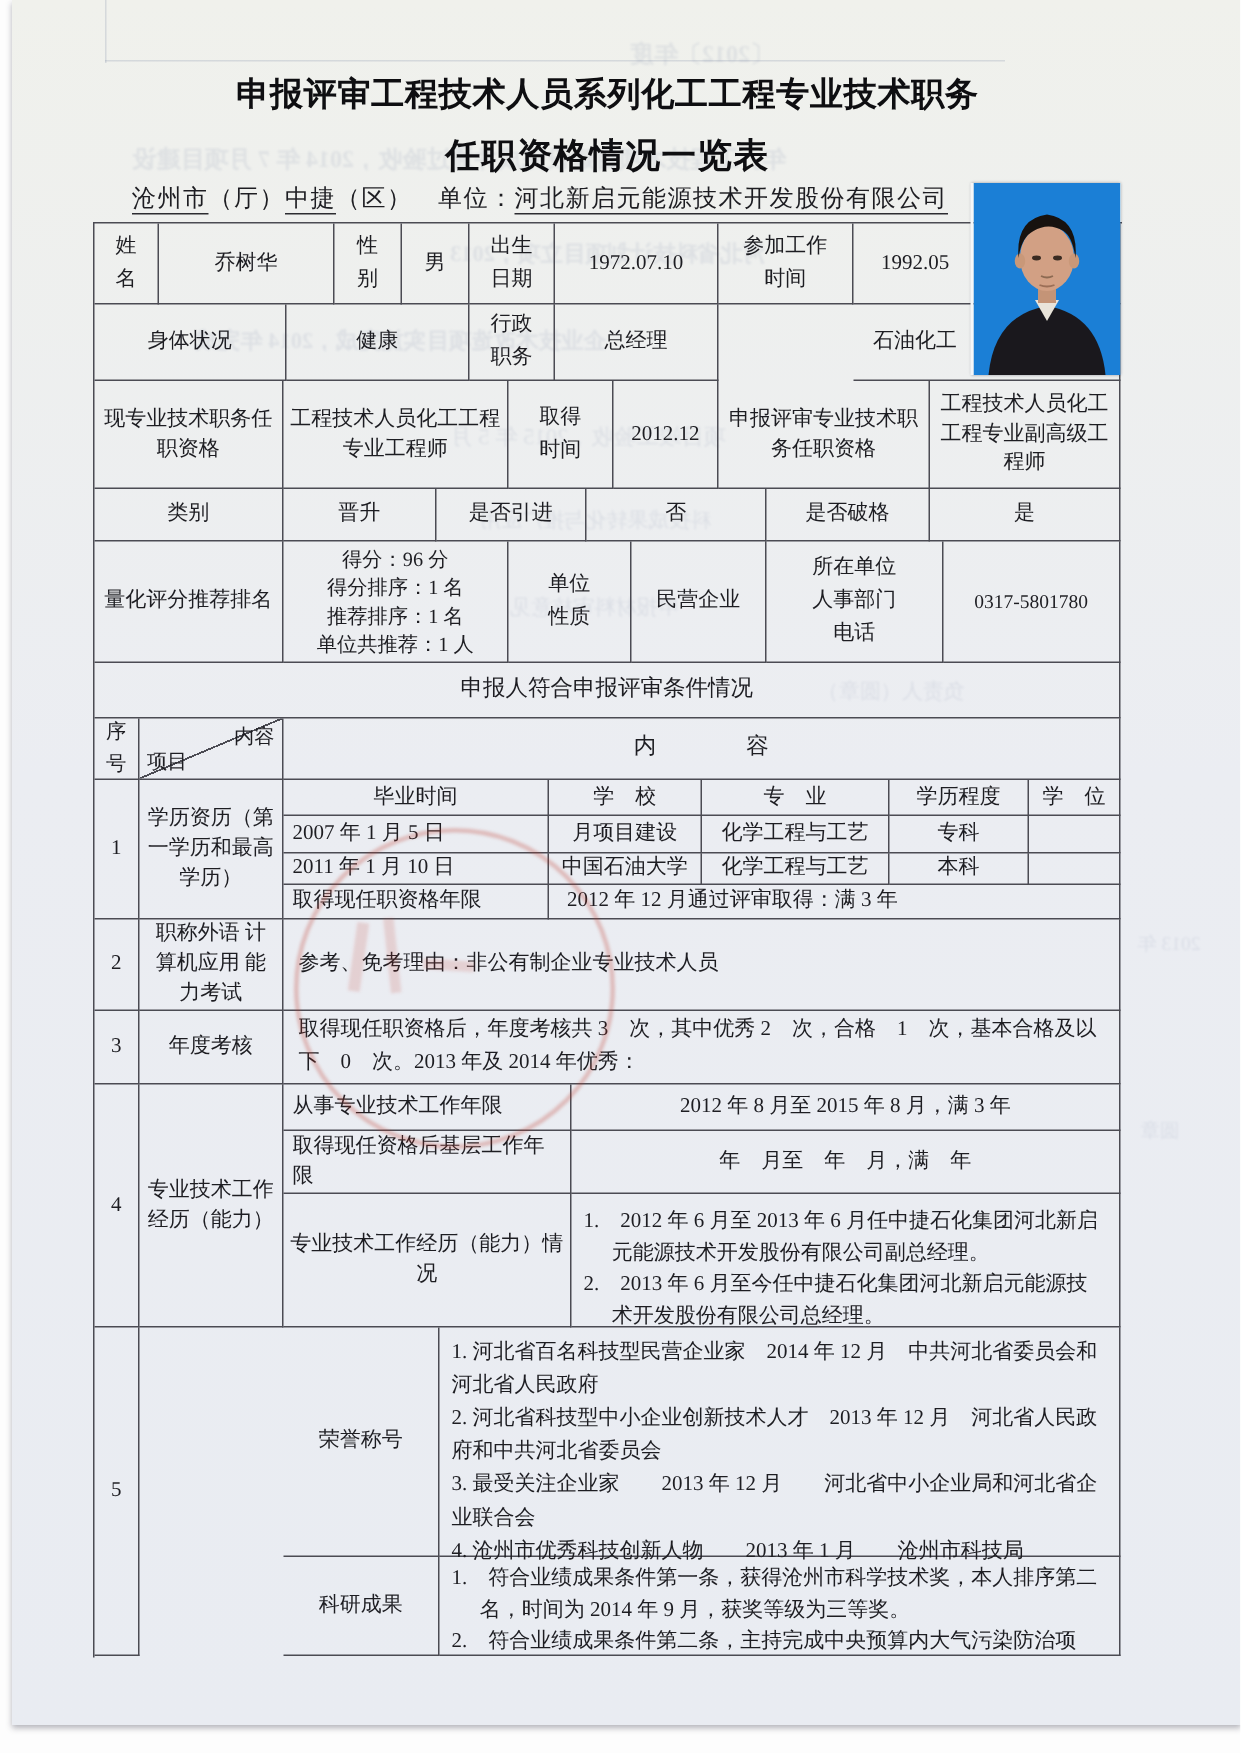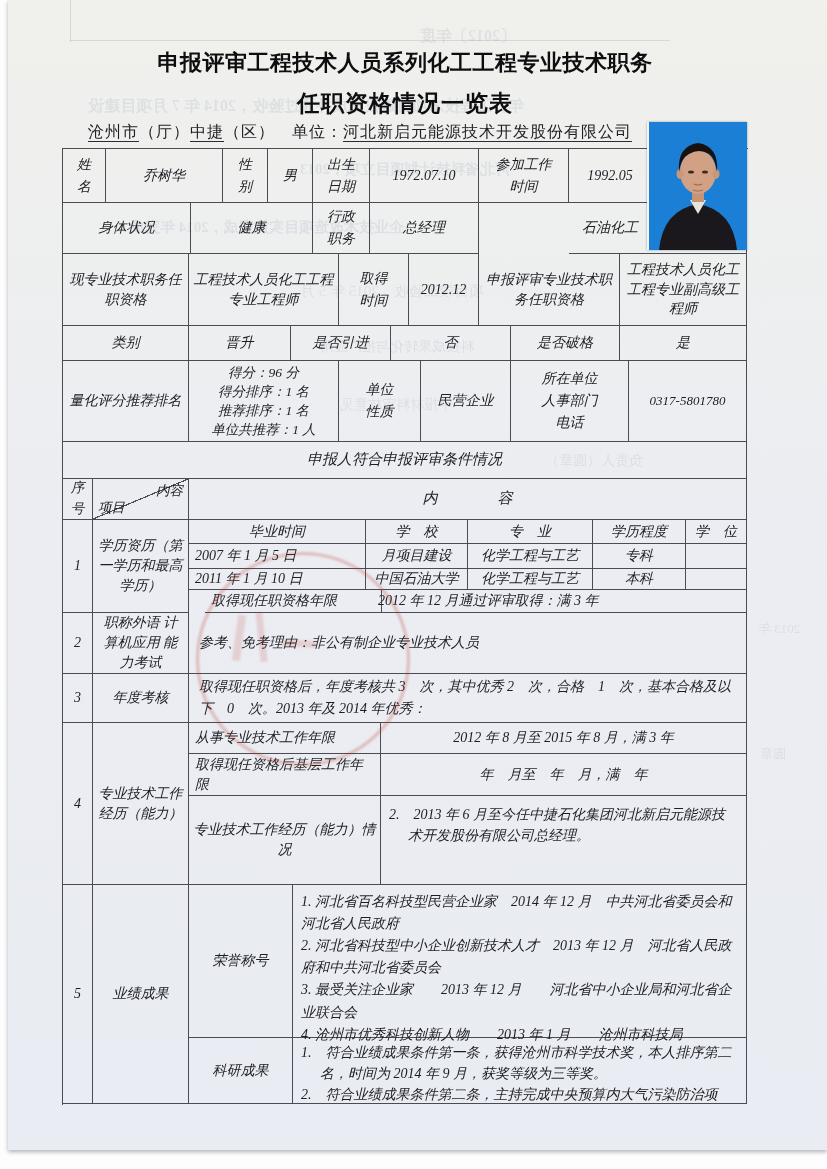--- a/index.html
+++ b/index.html
@@ -16,21 +16,21 @@
   .bleed{position:absolute;z-index:1;transform:scaleX(-1);color:#8792ad;opacity:.16;
          filter:blur(.6px);white-space:nowrap;font-weight:700;pointer-events:none;}
   .bleedline{position:absolute;z-index:1;background:rgba(120,130,160,.22);pointer-events:none;}
   
   .title{position:absolute;left:62px;width:686px;text-align:center;z-index:2;
          font-family:"Liberation Sans","DejaVu Sans",sans-serif;font-weight:700;color:#0e0e11;}
   .unitline{position:absolute;left:88px;top:122px;z-index:2;font-size:16px;letter-spacing:1px;}
   .u{border-bottom:1.2px solid #2c2c31;padding-bottom:1px;}
   
   .tbl{position:absolute;left:62px;top:148px;width:685px;height:956px;z-index:2;
-       border-left:1px solid var(--line);border-top:1px solid var(--line);font-style:italic;}
+       border-left:1px solid var(--line);border-top:1px solid var(--line);}
   .cell{position:absolute;box-sizing:border-box;border-right:1px solid var(--line);
         border-bottom:1px solid var(--line);display:flex;align-items:center;justify-content:center;
         text-align:center;font-size:14px;line-height:1.42;padding:2px 4px;}
   .left{justify-content:flex-start;text-align:left;}
   .block{display:block;text-align:left;}
   .vt{display:inline-block;line-height:1.55;}
   .w1{width:1.15em;} .w2{width:2.3em;} .w3{width:3.3em;} .w4{width:4.4em;}
   .fs13{font-size:13px;} .fs15{font-size:15px;}
   .hang{ text-indent:-1.35em; padding-left:1.35em;}
   .li{line-height:1.5;}
@@ -155,44 +155,44 @@
     <div class="cell" style="left:405px;top:395px;width:125px;height:25px">化学工程与工艺</div>
     <div class="cell" style="left:530px;top:395px;width:93px;height:25px">专科</div>
     <div class="cell" style="left:623px;top:395px;width:61px;height:25px"></div>
 
     <div class="cell left" style="left:126px;top:420px;width:177px;height:21px;padding-left:6px">2011 年 1 月 10 日</div>
     <div class="cell" style="left:303px;top:420px;width:102px;height:21px">中国石油大学</div>
     <div class="cell" style="left:405px;top:420px;width:125px;height:21px">化学工程与工艺</div>
     <div class="cell" style="left:530px;top:420px;width:93px;height:21px">本科</div>
     <div class="cell" style="left:623px;top:420px;width:61px;height:21px"></div>
 
-    <div class="cell left" style="left:142px;top:441px;width:177px;height:23px;padding-left:6px">取得现任职资格年限</div>
+    <div class="cell left" style="left:126px;top:441px;width:177px;height:23px;padding-left:6px">取得现任职资格年限</div>
     <div class="cell left" style="left:303px;top:441px;width:381px;height:23px;padding-left:12px">2012 年 12 月通过评审取得：满 3 年</div>
 
     <div class="cell" style="left:0;top:464px;width:30px;height:61px">2</div>
     <div class="cell" style="left:30px;top:464px;width:96px;height:61px">职称外语 计算机应用 能力考试</div>
     <div class="cell left" style="left:126px;top:464px;width:558px;height:61px;padding-left:10px">参考、免考理由：非公有制企业专业技术人员</div>
 
     <div class="cell" style="left:0;top:525px;width:30px;height:49px">3</div>
     <div class="cell" style="left:30px;top:525px;width:96px;height:49px">年度考核</div>
     <div class="cell left" style="left:126px;top:525px;width:558px;height:49px;padding-left:10px;line-height:1.6">取得现任职资格后，年度考核共 3　次，其中优秀 2　次，合格　1　次，基本合格及以下　0　次。2013 年及 2014 年优秀：</div>
 
     <div class="cell" style="left:0;top:574px;width:30px;height:162px">4</div>
     <div class="cell" style="left:30px;top:574px;width:96px;height:162px">专业技术工作经历（能力）</div>
     <div class="cell left" style="left:126px;top:574px;width:192px;height:31px;padding-left:6px">从事专业技术工作年限</div>
     <div class="cell" style="left:318px;top:574px;width:366px;height:31px">2012 年 8 月至 2015 年 8 月，满 3 年</div>
     <div class="cell left" style="left:126px;top:605px;width:192px;height:42px;padding-left:6px">取得现任资格后基层工作年限</div>
     <div class="cell" style="left:318px;top:605px;width:366px;height:42px">年　月至　年　月，满　年</div>
     <div class="cell" style="left:126px;top:647px;width:192px;height:89px">专业技术工作经历（能力）情况</div>
     <div class="cell block" style="left:318px;top:647px;width:366px;height:89px;padding:8px 8px">
+      <div class="li hang">1.　2012 年 6 月至 2013 年 6 月任中捷石化集团河北新启元能源技术开发股份有限公司副总经理。</div>
       <div class="li hang">2.　2013 年 6 月至今任中捷石化集团河北新启元能源技术开发股份有限公司总经理。</div>
     </div>
 
     <div class="cell" style="left:0;top:736px;width:30px;height:219px">5</div>
-    <div class="cell" style="left:30px;top:736px;width:96px;height:219px">业绩成果</div>
     <div class="cell" style="left:126px;top:736px;width:104px;height:153px">荣誉称号</div>
     <div class="cell block" style="left:230px;top:736px;width:454px;height:153px;padding:6px 8px">
       <div class="li" style="line-height:1.58">1. 河北省百名科技型民营企业家　2014 年 12 月　中共河北省委员会和河北省人民政府</div>
       <div class="li" style="line-height:1.58">2. 河北省科技型中小企业创新技术人才　2013 年 12 月　河北省人民政府和中共河北省委员会</div>
       <div class="li" style="line-height:1.58">3. 最受关注企业家　　2013 年 12 月　　河北省中小企业局和河北省企业联合会</div>
       <div class="li" style="line-height:1.58">4. 沧州市优秀科技创新人物　　2013 年 1 月　　沧州市科技局</div>
     </div>
     <div class="cell" style="left:126px;top:889px;width:104px;height:66px">科研成果</div>
     <div class="cell block" style="left:230px;top:889px;width:454px;height:66px;padding:4px 8px">
       <div class="li hang">1.　符合业绩成果条件第一条，获得沧州市科学技术奖，本人排序第二名，时间为 2014 年 9 月，获奖等级为三等奖。</div>

